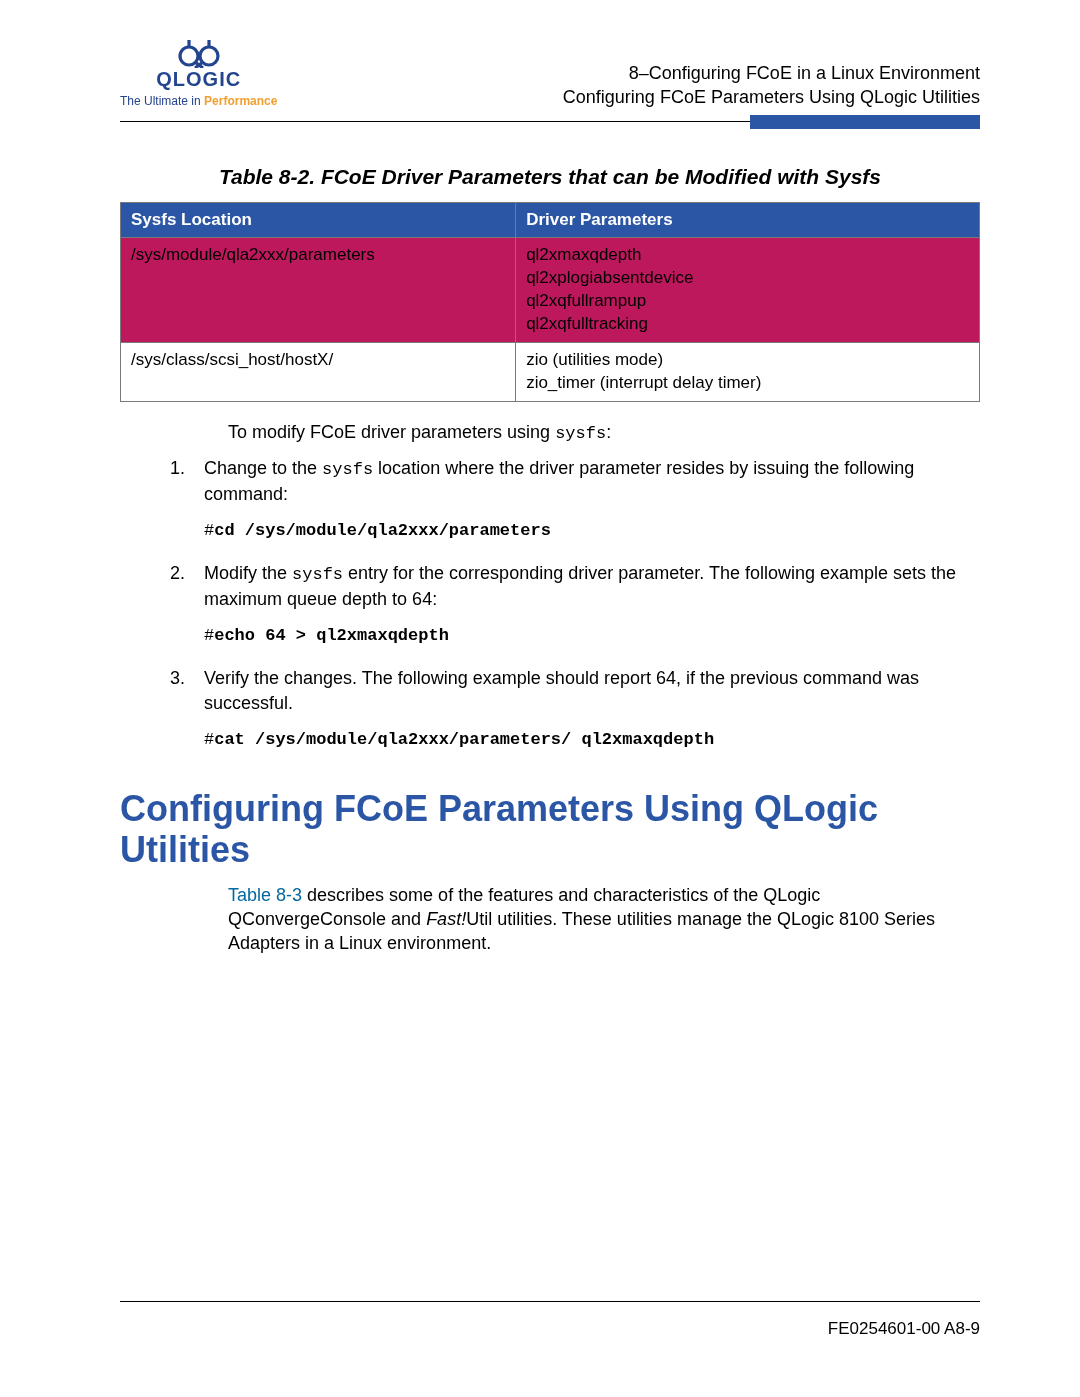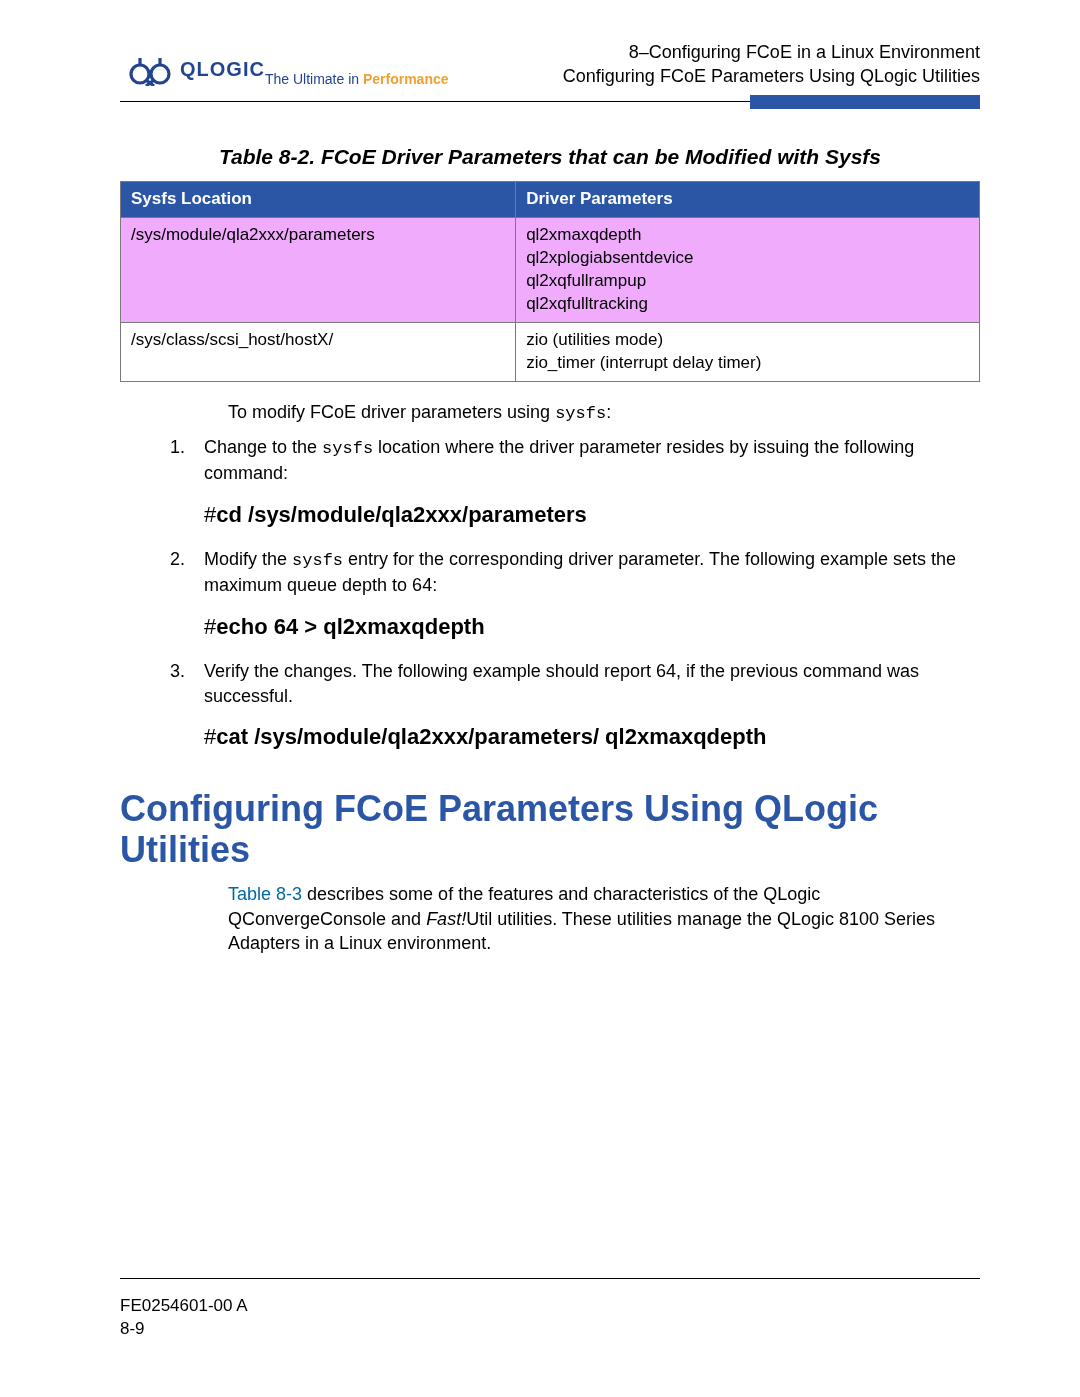--- a/index.html
+++ b/index.html
@@ -16,25 +16,27 @@
     line-height: 1.35;
   }
   .header {
     display: flex;
     justify-content: space-between;
     align-items: flex-end;
     margin-bottom: 6px;
   }
   .logo {
     display: flex;
+    flex-direction: column;
+    align-items: center;
     color: #23448e;
   }
   .logo svg { display:block; }
   .logo-text  { font-weight: 800; letter-spacing: 1px; font-size: 20px; color:#23448e; margin-top:-2px;}
-  .logo-tag   { font-size: 14px; color:#23448e; margin-top:12px; }
+  .logo-tag   { font-size: 12px; color:#23448e; margin-top:0px; }
   .logo-tag .perf { color:#f0a030; font-weight:bold;}
   .hdr-right { text-align: right; font-size: 18px; }
   .rule {
     margin: 6px 0 0 0;
     height: 14px;
     position: relative;
   }
   .rule-line {
     position:absolute; left:0; right:0; top:6px; height:1px; background:#000;
   }
@@ -49,41 +51,41 @@
     width: 100%;
     border-collapse: collapse;
     font-size: 17px;
   }
   table.params th {
     background: #2b56a5; color:#fff; font-weight:bold;
     border: 1px solid #7a7a7a; padding: 6px 10px; text-align:left;
   }
   table.params td {
     border: 1px solid #7a7a7a; padding: 6px 10px; vertical-align: top;
-    background: #f0abfc;
+    background: #be185d;
   }
   .intro { margin-top: 18px; }
   .mono { font-family: "Courier New", monospace; font-size: 17px; }
   ol.steps { margin: 10px 0 0 0; padding-left: 70px; }
   ol.steps > li { padding-left: 14px; margin-bottom: 18px; }
-  .cmd { font-family: Liberation Sans, sans-serif; font-weight: bold; font-size: 22px; margin: 14px 0 4px 0; display:block;}
+  .cmd { font-family: Liberation Mono, monospace; font-weight: bold; font-size: 17px; margin: 14px 0 4px 0; display:block;}
   .cmd .hash { font-weight: normal; }
   h1.section {
     color: #2b56a5; font-size: 36px; font-weight: bold; line-height:1.15;
     margin: 36px 0 12px 0;
   }
   .link { color: #0369a1; }
   .footer {
     position: absolute; left:120px; right:100px; bottom: 56px;
     font-size: 17px;
   }
   .footer-line {
     height:1px; background:#000; margin-bottom: 16px;
   }
-  .footer-row { display:flex; justify-content: flex-end; flex-direction: column; }
+  .footer-row { display:flex; justify-content: flex-end; }
   .body-indent { margin-left: 108px; }
 </style>
 </head>
 <body>
 
 <div class="header">
   <div class="logo">
     <svg width="60" height="28" viewBox="0 0 60 28">
       <g fill="none" stroke="#23448e" stroke-width="3.2">
         <circle cx="20" cy="16" r="9"></circle>

